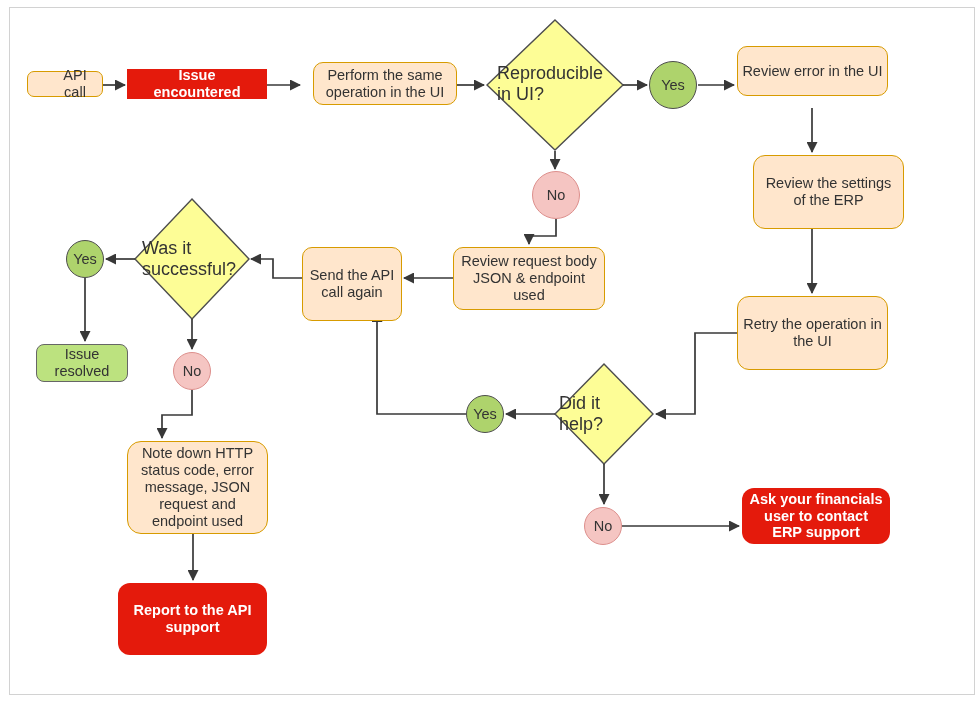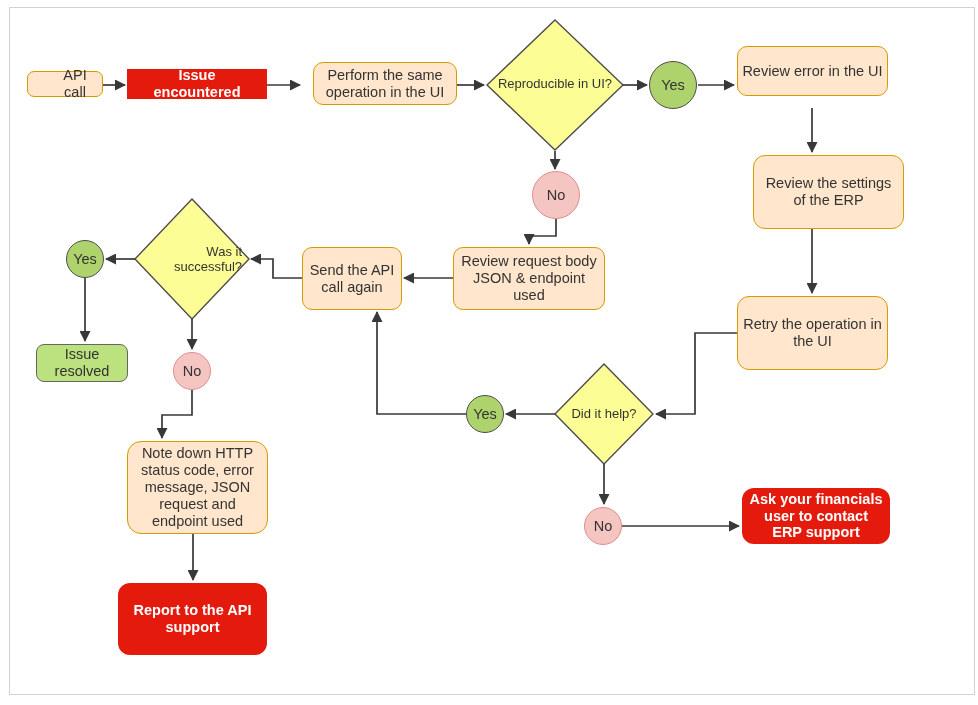--- a/index.html
+++ b/index.html
@@ -37,21 +37,21 @@
   .circle.yes{
     background:var(--yes-fill);
     border:1.6px solid var(--shape-stroke);
   }
   .circle.no{
     background:var(--no-fill);
     border:1.6px solid var(--no-border);
   }
   .diamond-label{
     position:absolute;display:flex;align-items:center;justify-content:center;
-    text-align:right;font-size:13px;line-height:1.16;background:transparent;
+    text-align:left;font-size:18px;line-height:1.16;background:transparent;
   }
 </style>
 </head>
 <body>
 
 <div class="canvas">
   <div class="frame"></div>
 
   <svg class="edge-layer" id="edge-layer" width="978" height="705" viewBox="0 0 978 705">
       <defs>
@@ -92,21 +92,21 @@
   <div class="node process" style="left:313px;top:62px;width:144px;height:43px;">Perform the same operation in the UI</div>
 
   <div class="node process" style="left:737px;top:46px;width:151px;height:50px;">Review error in the UI</div>
 
   <div class="node process" style="left:737px;top:155px;width:151px;height:74px;border-radius:12px;margin-left:16px;">Review the settings of the ERP</div>
 
   <div class="node process" style="left:737px;top:296px;width:151px;height:74px;border-radius:12px;">Retry the operation in the UI</div>
 
   <div class="node process" style="left:453px;top:247px;width:152px;height:63px;">Review request body JSON &amp; endpoint used</div>
 
-  <div class="node process" style="left:302px;top:247px;width:100px;height:63px;">Send the API call again</div>
+  <div class="node process" style="left:302px;top:247px;width:100px;height:74px;">Send the API call again</div>
 
   <div class="node success" style="left:36px;top:344px;width:92px;height:38px;">Issue resolved</div>
 
   <div class="node process" style="left:127px;top:441px;width:141px;height:93px;border-radius:14px;">Note down HTTP status code, error message, JSON request and endpoint used</div>
 
   <div class="node alert" style="left:118px;top:583px;width:149px;height:72px;border-radius:12px;">Report to the API support</div>
 
   <div class="node alert" style="left:742px;top:488px;width:148px;height:56px;border-radius:12px;">Ask your financials user to contact ERP support</div>
 
   <div class="node circle yes" style="left:649px;top:61px;width:48px;height:48px;">Yes</div>

